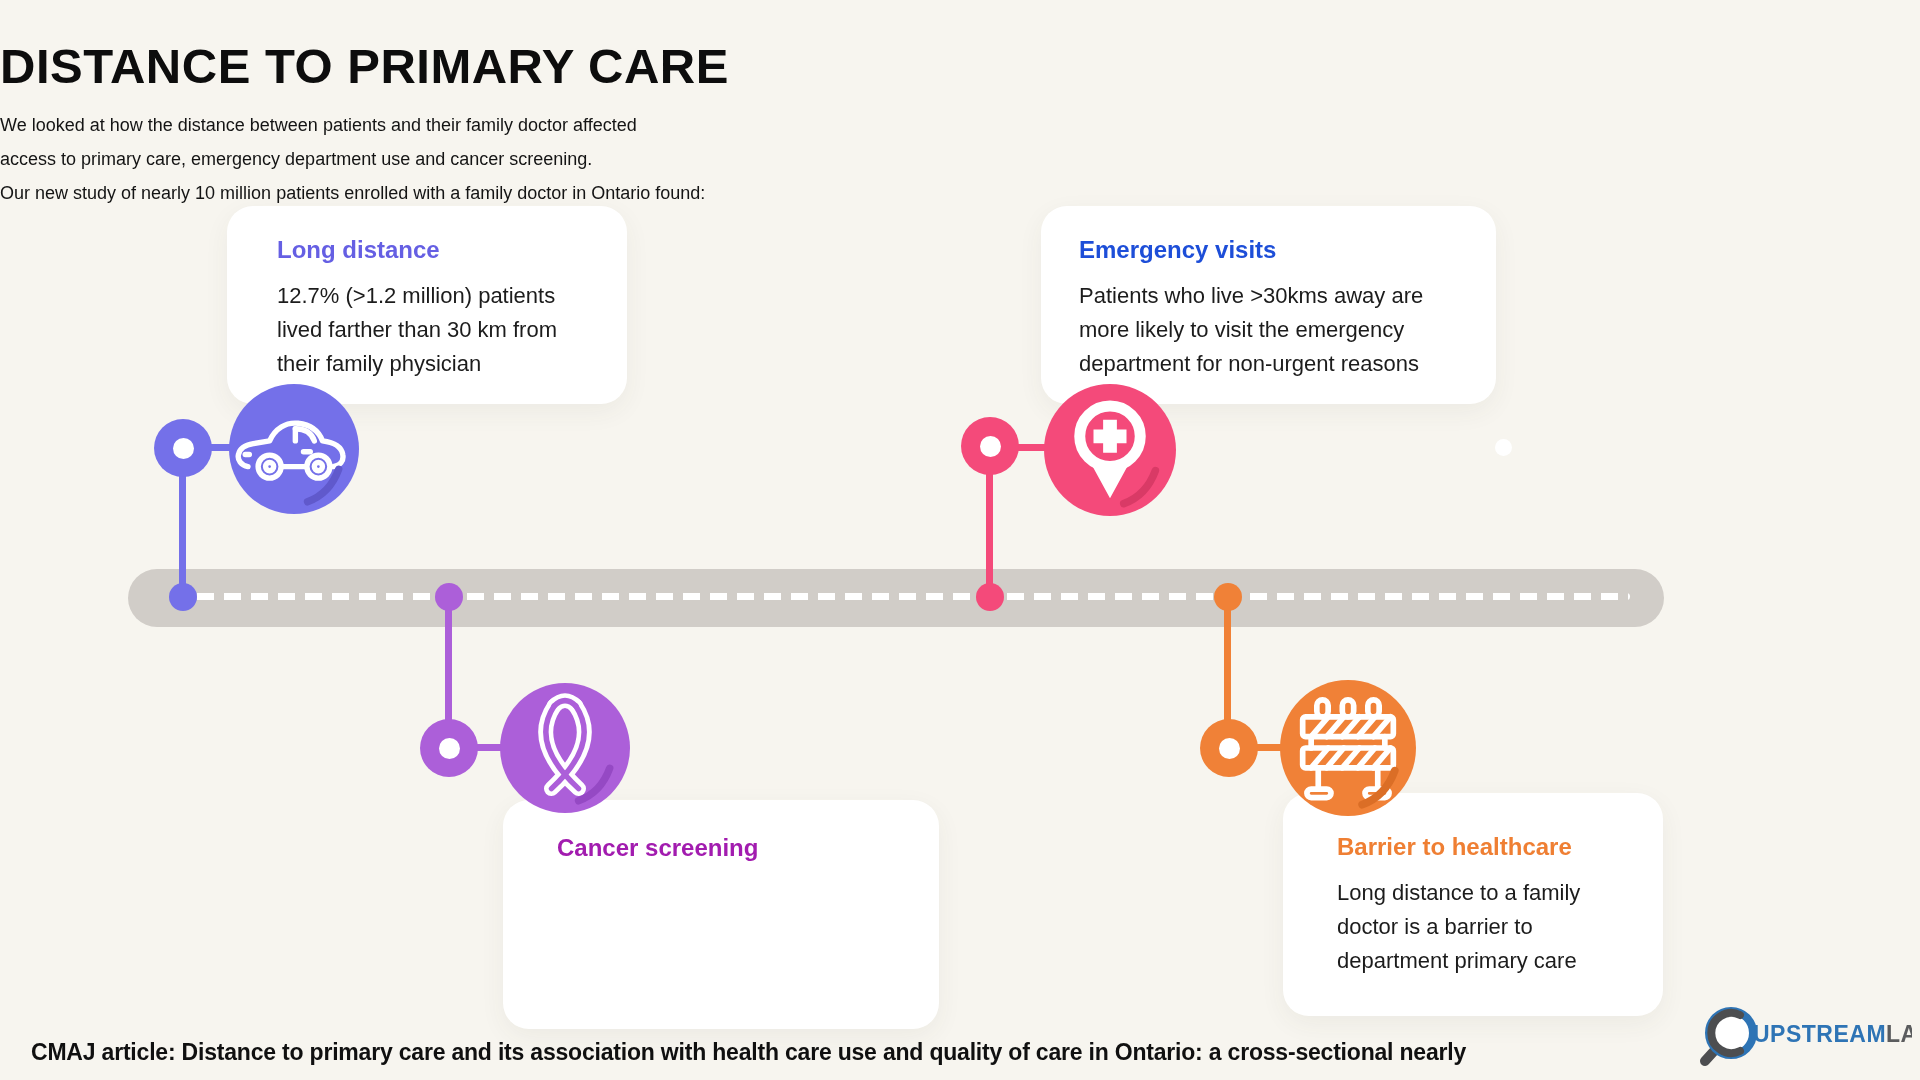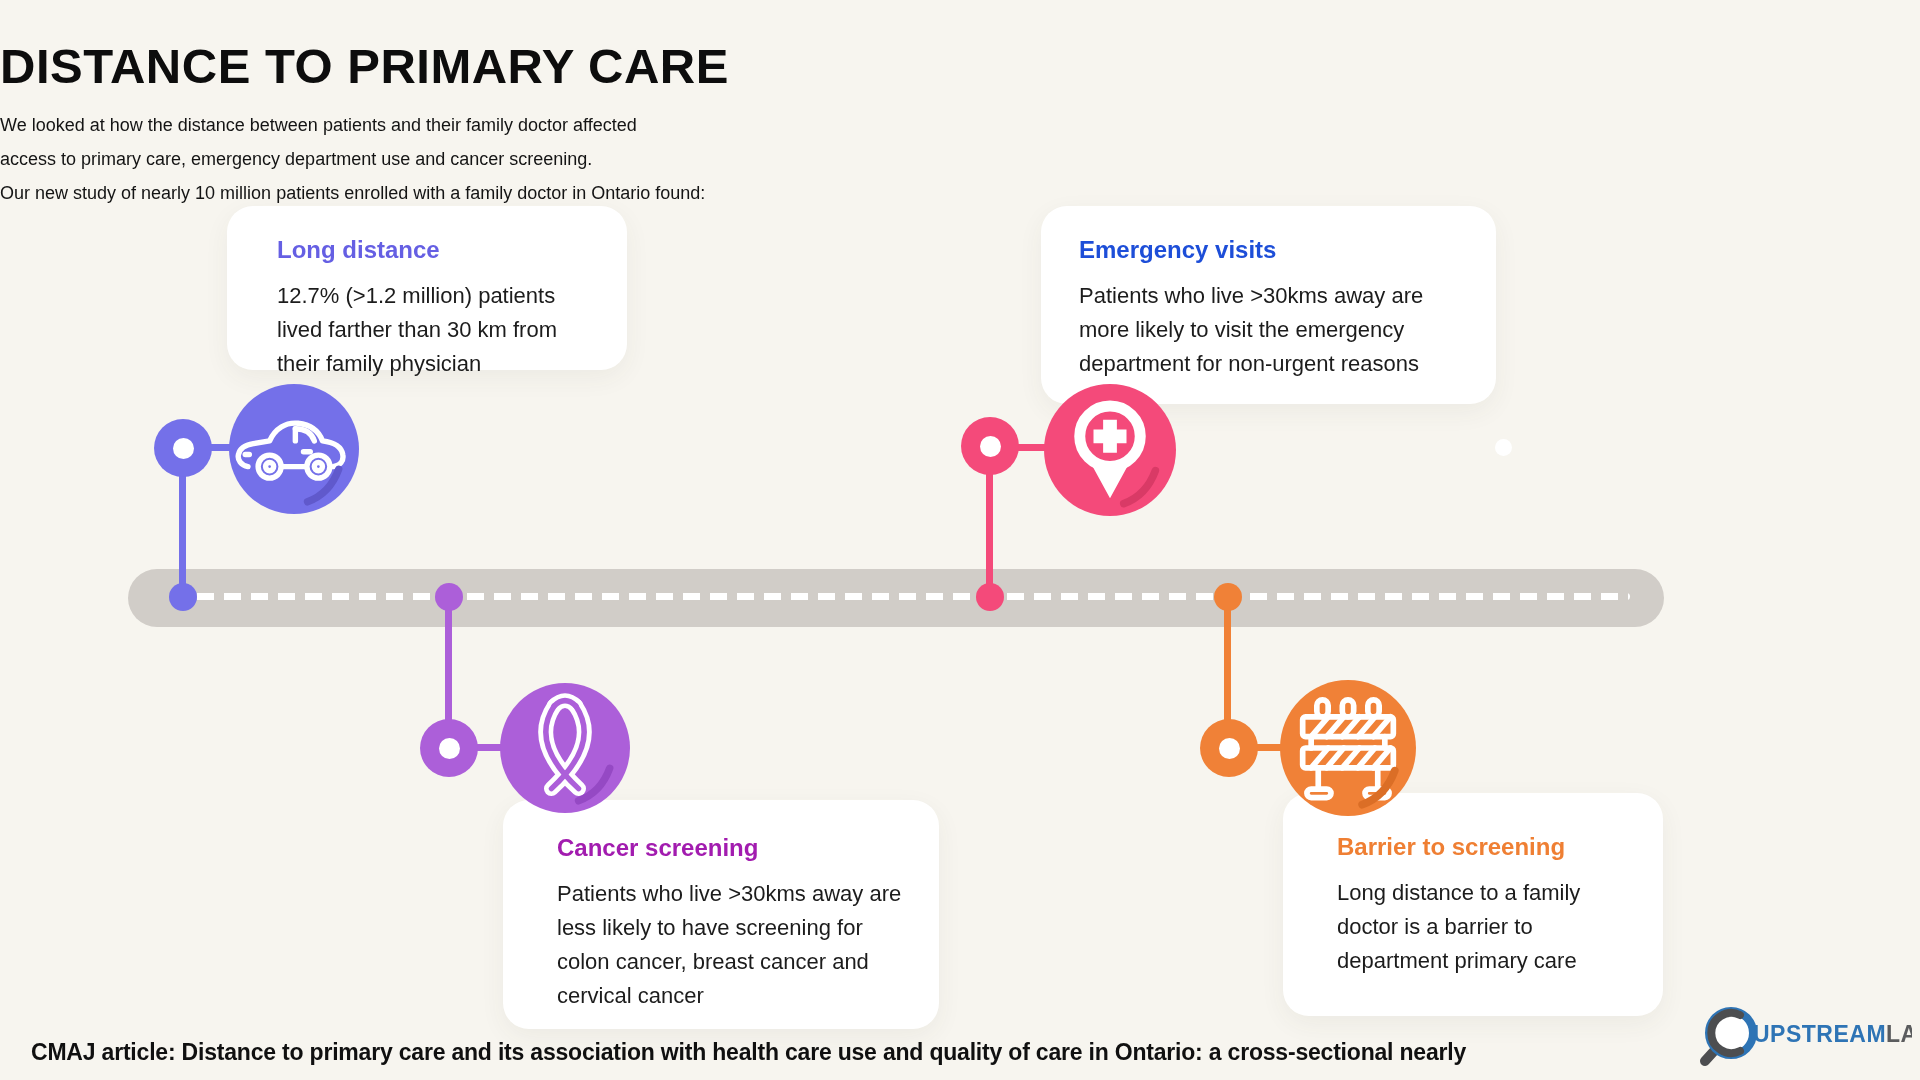--- a/index.html
+++ b/index.html
@@ -19,21 +19,21 @@
 
   
   .road{position:absolute;left:128px;top:569px;width:1536px;height:58px;background:var(--road);border-radius:29px;}
   .dashes{position:absolute;left:170px;top:593px;width:1460px;height:7px;border-radius:4px;
     background:repeating-linear-gradient(to right, var(--dash) 0 17px, transparent 17px 27px);}
 
   
   .card{position:absolute;background:var(--card);border-radius:26px;box-shadow:0 8px 26px rgba(70,60,45,.06);z-index:1;}
   .card-title{font-size:24px;font-weight:700;margin-bottom:15px;}
   .card-body{font-size:22px;line-height:34px;color:var(--ink);}
-  .card1{left:227px;top:206px;width:400px;height:164px;padding:30px 28px 24px 50px;}
+  .card1{left:227px;top:206px;width:400px;height:198px;padding:30px 28px 24px 50px;}
   .card2{left:1041px;top:206px;width:455px;height:198px;padding:30px 28px 24px 38px;}
   .card3{left:503px;top:800px;width:436px;height:229px;padding:34px 28px 24px 54px;}
   .card4{left:1283px;top:793px;width:380px;height:223px;padding:40px 28px 24px 54px;}
 
   
   .ms{position:absolute;inset:0;z-index:2;}
   .vline,.hline{position:absolute;background:var(--accent);border-radius:4px;}
   .vline{width:7px;} .hline{height:7px;}
   .ring{position:absolute;width:58px;height:58px;border-radius:50%;background:var(--accent);}
   .ring::after{content:"";position:absolute;left:50%;top:50%;width:21px;height:21px;margin:-10.5px 0 0 -10.5px;border-radius:50%;background:#fff;}
@@ -68,24 +68,23 @@
   <div class="card card1">
     <div class="card-title" style="color: rgb(101, 95, 227);">Long distance</div>
     <div class="card-body">12.7% (&gt;1.2 million) patients lived farther than 30 km from their family physician</div>
   </div>
   <div class="card card2">
     <div class="card-title" style="color: #1d4ed8;">Emergency visits</div>
     <div class="card-body">Patients who live &gt;30kms away are more likely to visit the emergency department for non-urgent reasons</div>
   </div>
   <div class="card card3">
     <div class="card-title" style="color: #a21caf;">Cancer screening</div>
-    <div class="card-body">Patients who live &gt;30kms away are less likely to have screening for colon cancer, breast cancer and cervical cancer</div>
   </div>
   <div class="card card4">
-    <div class="card-title" style="color: rgb(239, 127, 51);">Barrier to screening</div>
+    <div class="card-title" style="color: rgb(239, 127, 51);">Barrier to healthcare</div>
     <div class="card-body">Long distance to a family doctor is a barrier to department primary care</div>
   </div>
 
   <div class="ms ms1" style="--accent: #7470E9; --swoosh: #6059CC;">
     <div class="vline" style="left:179px;top:448px;height:149px;"></div>
     <div class="hline" style="left:183px;top:444px;width:111px;"></div>
     <div class="ring" style="left:154px;top:419px;"></div>
     <div class="bignode" style="left:229px;top:384px;width:130px;height:130px;">
       <svg viewBox="0 0 96 96">
         <g fill="none" stroke="#fff" stroke-width="4" stroke-linecap="round" stroke-linejoin="round">

